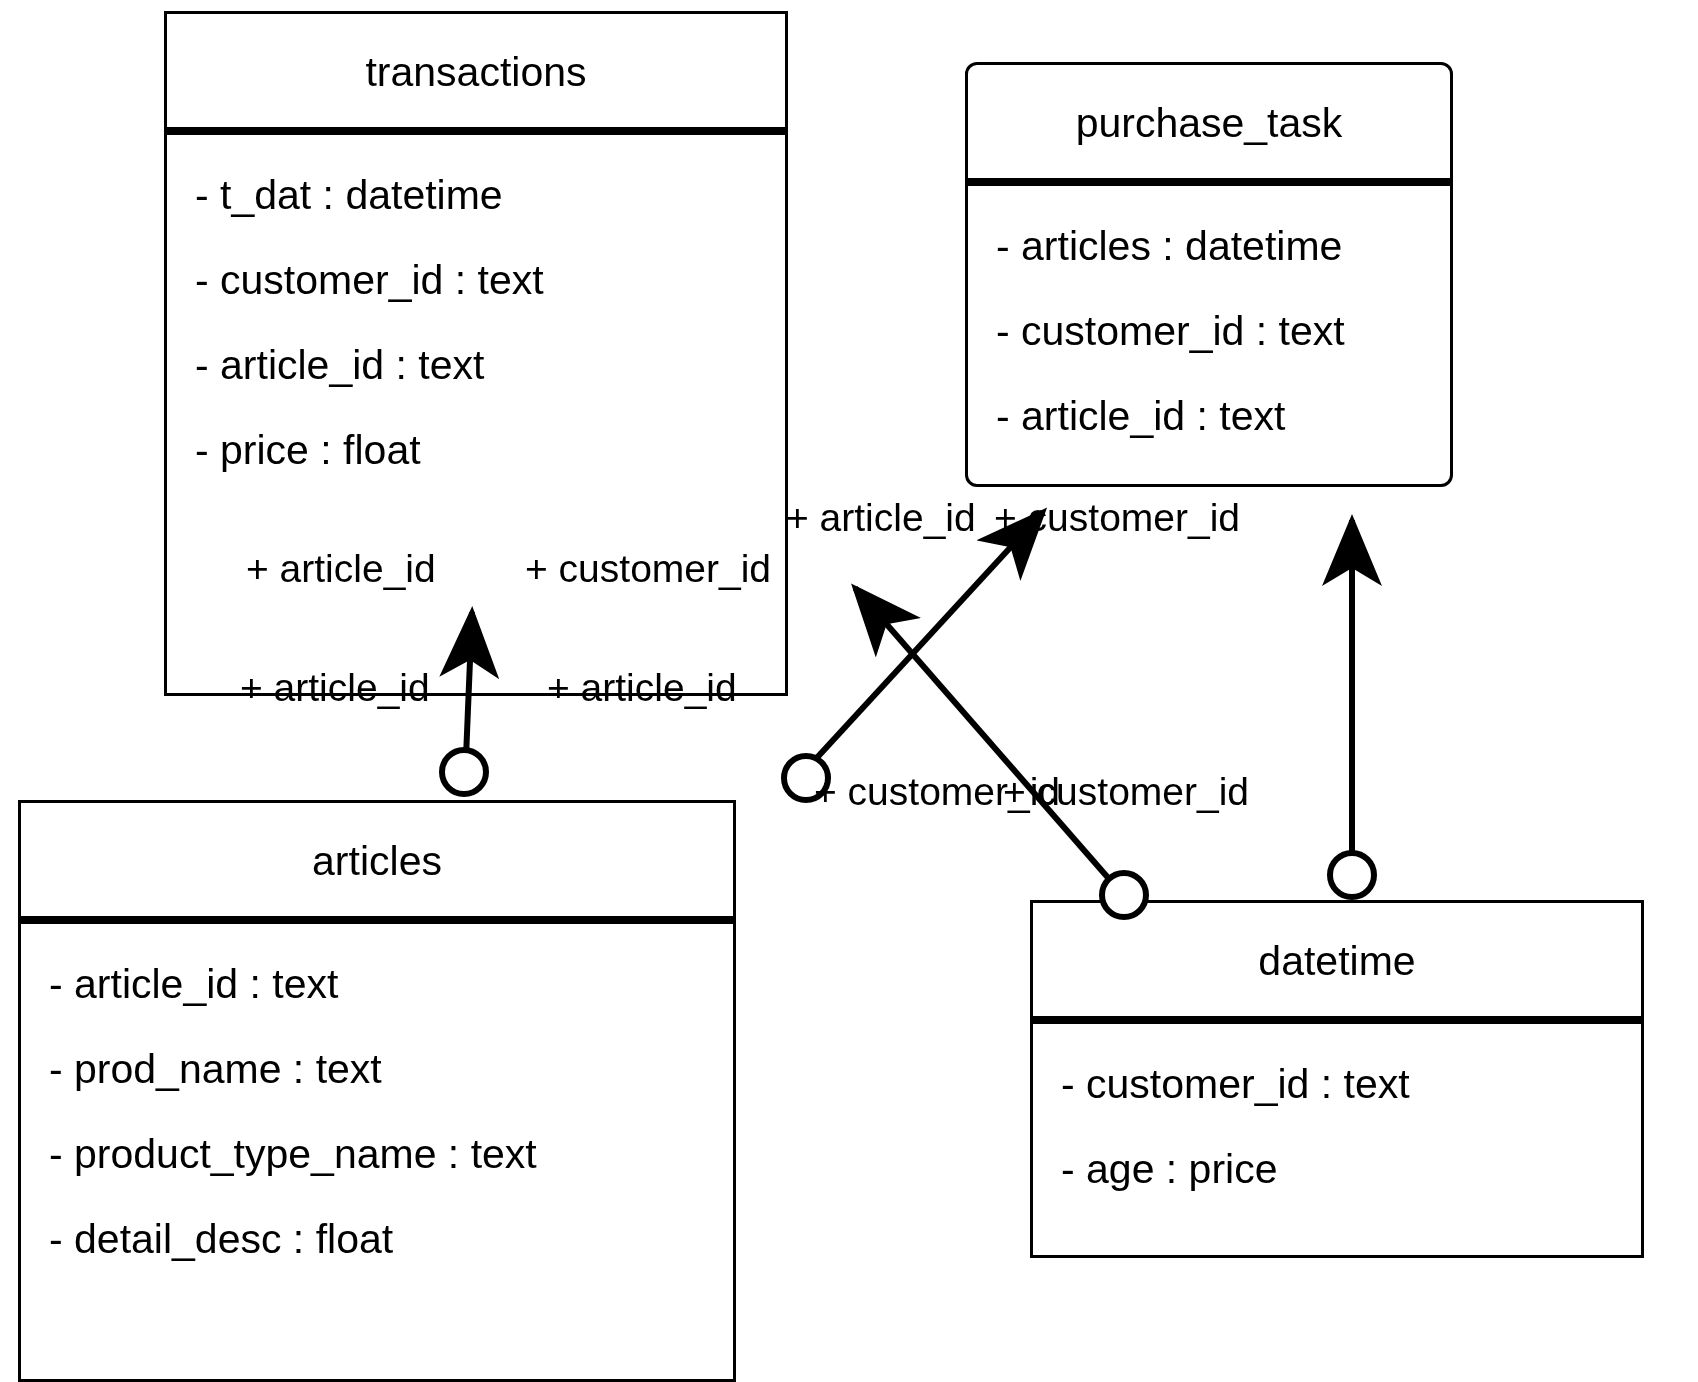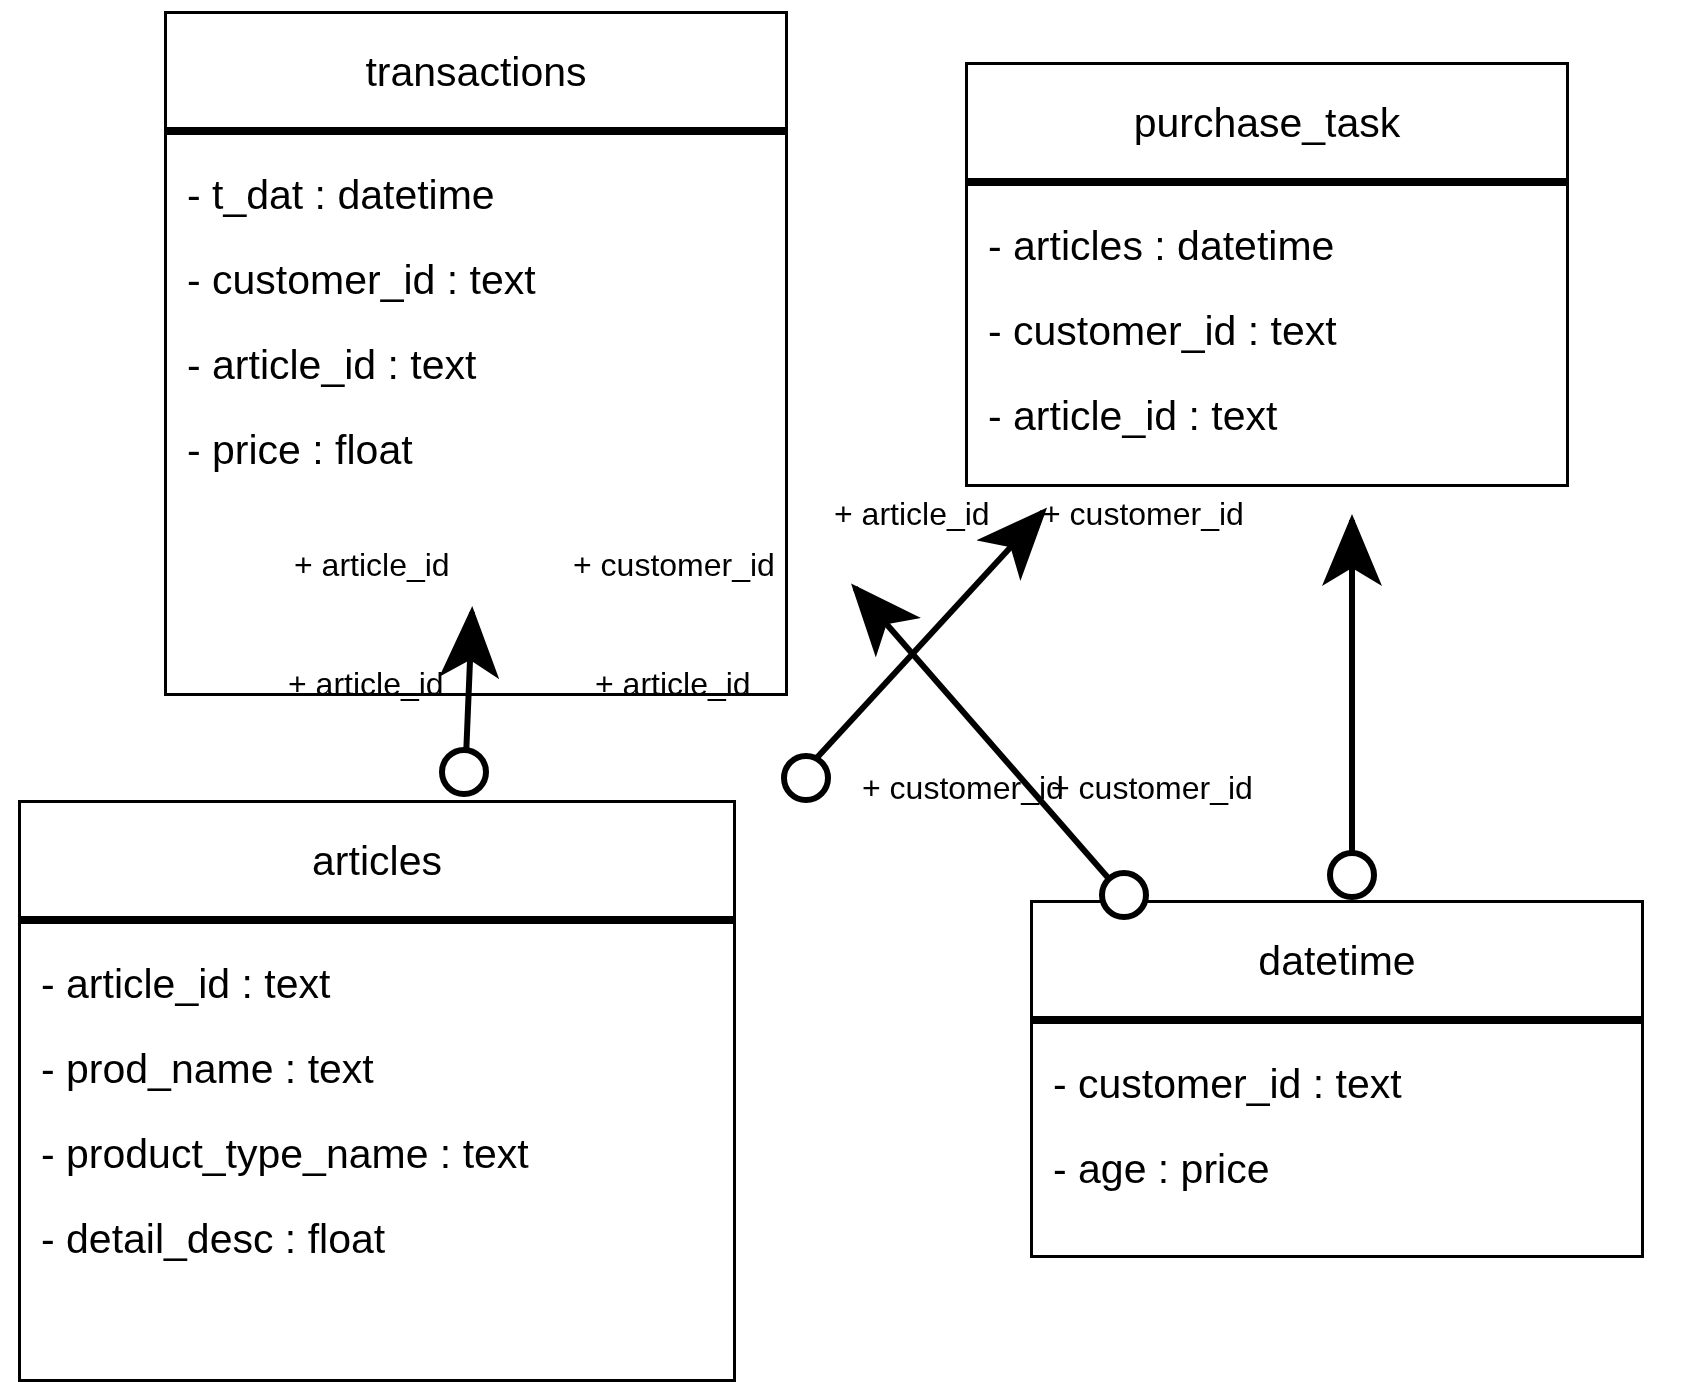--- a/index.html
+++ b/index.html
@@ -36,38 +36,37 @@
   }
   .uml-sep {
     height: 0;
     border-top: 4px solid #000000;
     border-bottom: 4px solid #000000;
     margin: 0;
     background: #ffffff;
     box-sizing: content-box;
   }
   .uml-attrs {
-    padding: 18px 0 10px 4px;
+    padding: 18px 0 10px 12px;
   }
   .uml-attr {
     font-size: 41px;
     line-height: 1.0;
     padding: 22px 0 22px 16px;
     white-space: nowrap;
   }
 
   
   .edge-label {
     position: absolute;
-    font-size: 32px;
+    font-size: 39px;
     line-height: 1.0;
     white-space: nowrap;
     z-index: 5;
     background: transparent;
-    margin-left: 48px;
   }
 
   svg.edges {
     position: absolute;
     left: 0;
     top: 0;
     width: 1698px;
     height: 1382px;
     z-index: 4;
     pointer-events: none;
@@ -110,21 +109,21 @@
     <div class="uml-title">transactions</div>
     <div class="uml-sep"></div>
     <div class="uml-attrs">
       <div class="uml-attr">- t_dat : datetime</div>
       <div class="uml-attr">- customer_id : text</div>
       <div class="uml-attr">- article_id : text</div>
       <div class="uml-attr">- price : float</div>
     </div>
   </div>
 
-  <div class="uml-box" style="left:965px; top:62px; width:604px; height:425px;">
+  <div class="uml-box" style="left:965px; top:62px; width:488px; height:425px;border-radius:12px;">
     <div class="uml-title">purchase_task</div>
     <div class="uml-sep"></div>
     <div class="uml-attrs">
       <div class="uml-attr">- articles : datetime</div>
       <div class="uml-attr">- customer_id : text</div>
       <div class="uml-attr">- article_id : text</div>
     </div>
   </div>
 
   <div class="uml-box" style="left:18px; top:800px; width:718px; height:582px;">

